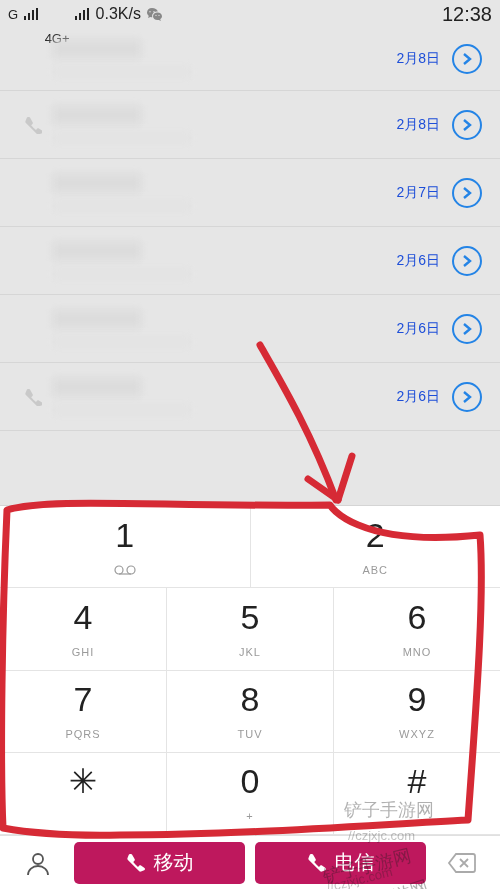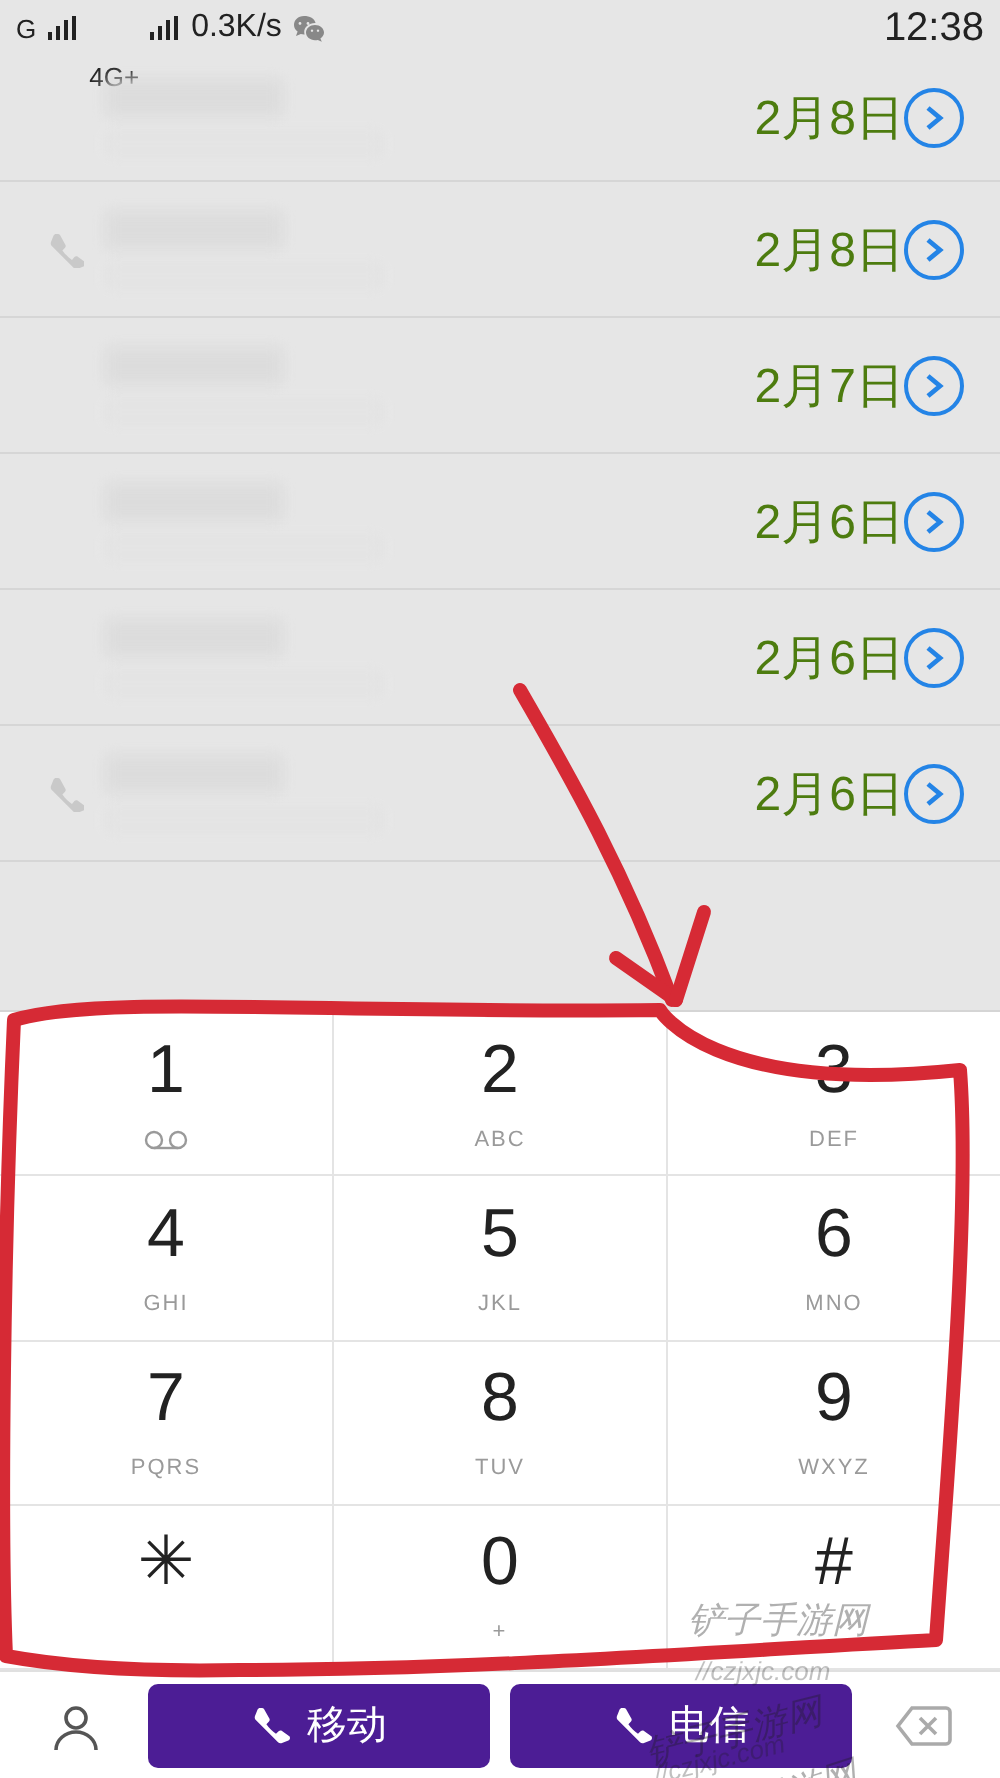--- a/index.html
+++ b/index.html
@@ -17,37 +17,37 @@
   .wechat-icon { width: 18px; height: 16px; display: inline-block; }
 
   .call-list { height: 477px; background: #e6e6e6; overflow: hidden; }
   .call-row { height: 68px; border-bottom: 1px solid #d6d6d6; display: flex; align-items: center; padding: 0 18px 0 18px; }
   .call-row:first-child { height: 63px; padding-top: 0; }
   .call-left { flex: 0 0 30px; display: flex; align-items: center; justify-content: center; color: #bdbdbd; }
   .call-mid { flex: 1; display: flex; flex-direction: column; justify-content: center; padding-left: 4px; gap: 2px; }
   .blur-line { filter: blur(4px); background: #efefef; opacity: 0.9; }
   .blur-a { width: 90px; height: 20px; background: #dcdcdc; }
   .blur-b { width: 140px; height: 14px; background: #e4e4e4; margin-top: 4px; }
-  .call-date { font-size: 24px; color: #4d7c0f; margin-right: 0; white-space: nowrap; }
+  .call-date { font-size: 14px; color: #1d4ed8; margin-right: 12px; white-space: nowrap; }
   .detail-btn { width: 30px; height: 30px; border: 2px solid #2484e6; border-radius: 50%; display: flex; align-items: center; justify-content: center; color: #2484e6; }
 
   .dialpad { background: #fff; height: 330px; border-top: 1px solid #d5d5d5; display: flex; flex-direction: column; }
   .dial-row { flex: 1; display: flex; }
   .dial-key { flex: 1; display: flex; flex-direction: column; align-items: center; justify-content: center; border-right: 1px solid #e4e4e4; border-bottom: 1px solid #e4e4e4; background: #fff; }
   .dial-row .dial-key:last-child { border-right: none; }
   .dial-num { font-size: 34px; font-weight: 300; color: #222; line-height: 1; }
   .dial-sub { font-size: 11px; letter-spacing: 1px; color: #9a9a9a; margin-top: 12px; height: 12px; }
   .voicemail-icon { display: flex; align-items: center; }
 
   .bottom-bar { height: 54px; background: #fff; border-top: 1px solid #e0e0e0; display: flex; align-items: center; padding: 0 12px; gap: 10px; }
   .contacts-btn { width: 52px; height: 42px; display: flex; align-items: center; justify-content: center; color: #555; }
-  .call-btn { flex: 1; height: 42px; background: #4c1d95; border-radius: 5px; color: #fff; display: flex; align-items: center; justify-content: center; gap: 8px; font-size: 20px; }
+  .call-btn { flex: 1; height: 42px; background: #be185d; border-radius: 5px; color: #fff; display: flex; align-items: center; justify-content: center; gap: 8px; font-size: 20px; }
   .backspace-btn { width: 52px; height: 42px; display: flex; align-items: center; justify-content: center; color: #888; }
 
-  .watermark { position: absolute; left: 0; bottom: 0; width: 500px; height: 867px; pointer-events: none; font-style: italic; }
+  .watermark { position: absolute; left: 0; bottom: 0; width: 500px; height: 867px; pointer-events: none; }
   .wm-text { position: absolute; font-size: 18px; color: rgba(30,30,30,0.35); font-weight: 500; transform: translateY(-50%); }
   .wm-url  { position: absolute; font-size: 13px; color: rgba(30,30,30,0.28); }
   .wm1 { left: 344px; top: 788px; }
   .wm2 { left: 348px; top: 806px; }
   .wm3 { left: 322px; top: 832px; transform: rotate(-14deg); }
   .wm4 { left: 326px; top: 850px; transform: rotate(-14deg); }
   .wm5 { left: 340px; top: 866px; transform: rotate(-18deg); }
   .wm6 { left: 346px; top: 880px; transform: rotate(-18deg); }
 
   .annotation { position: absolute; left: 0; top: 0; width: 500px; height: 889px; pointer-events: none; }
@@ -173,24 +173,20 @@
             <circle cx="5" cy="5" r="4" fill="none" stroke="#9a9a9a" stroke-width="1.2"></circle>
             <circle cx="17" cy="5" r="4" fill="none" stroke="#9a9a9a" stroke-width="1.2"></circle>
             <line x1="5" y1="9" x2="17" y2="9" stroke="#9a9a9a" stroke-width="1.2"></line>
           </svg>
         </span>
       </div>
       <div class="dial-key">
         <span class="dial-num">2</span>
         <span class="dial-sub">ABC</span>
       </div>
-      <div class="dial-key">
-        <span class="dial-num">3</span>
-        <span class="dial-sub">DEF</span>
-      </div>
     </div>
     <div class="dial-row">
       <div class="dial-key">
         <span class="dial-num">4</span>
         <span class="dial-sub">GHI</span>
       </div>
       <div class="dial-key">
         <span class="dial-num">5</span>
         <span class="dial-sub">JKL</span>
       </div>

